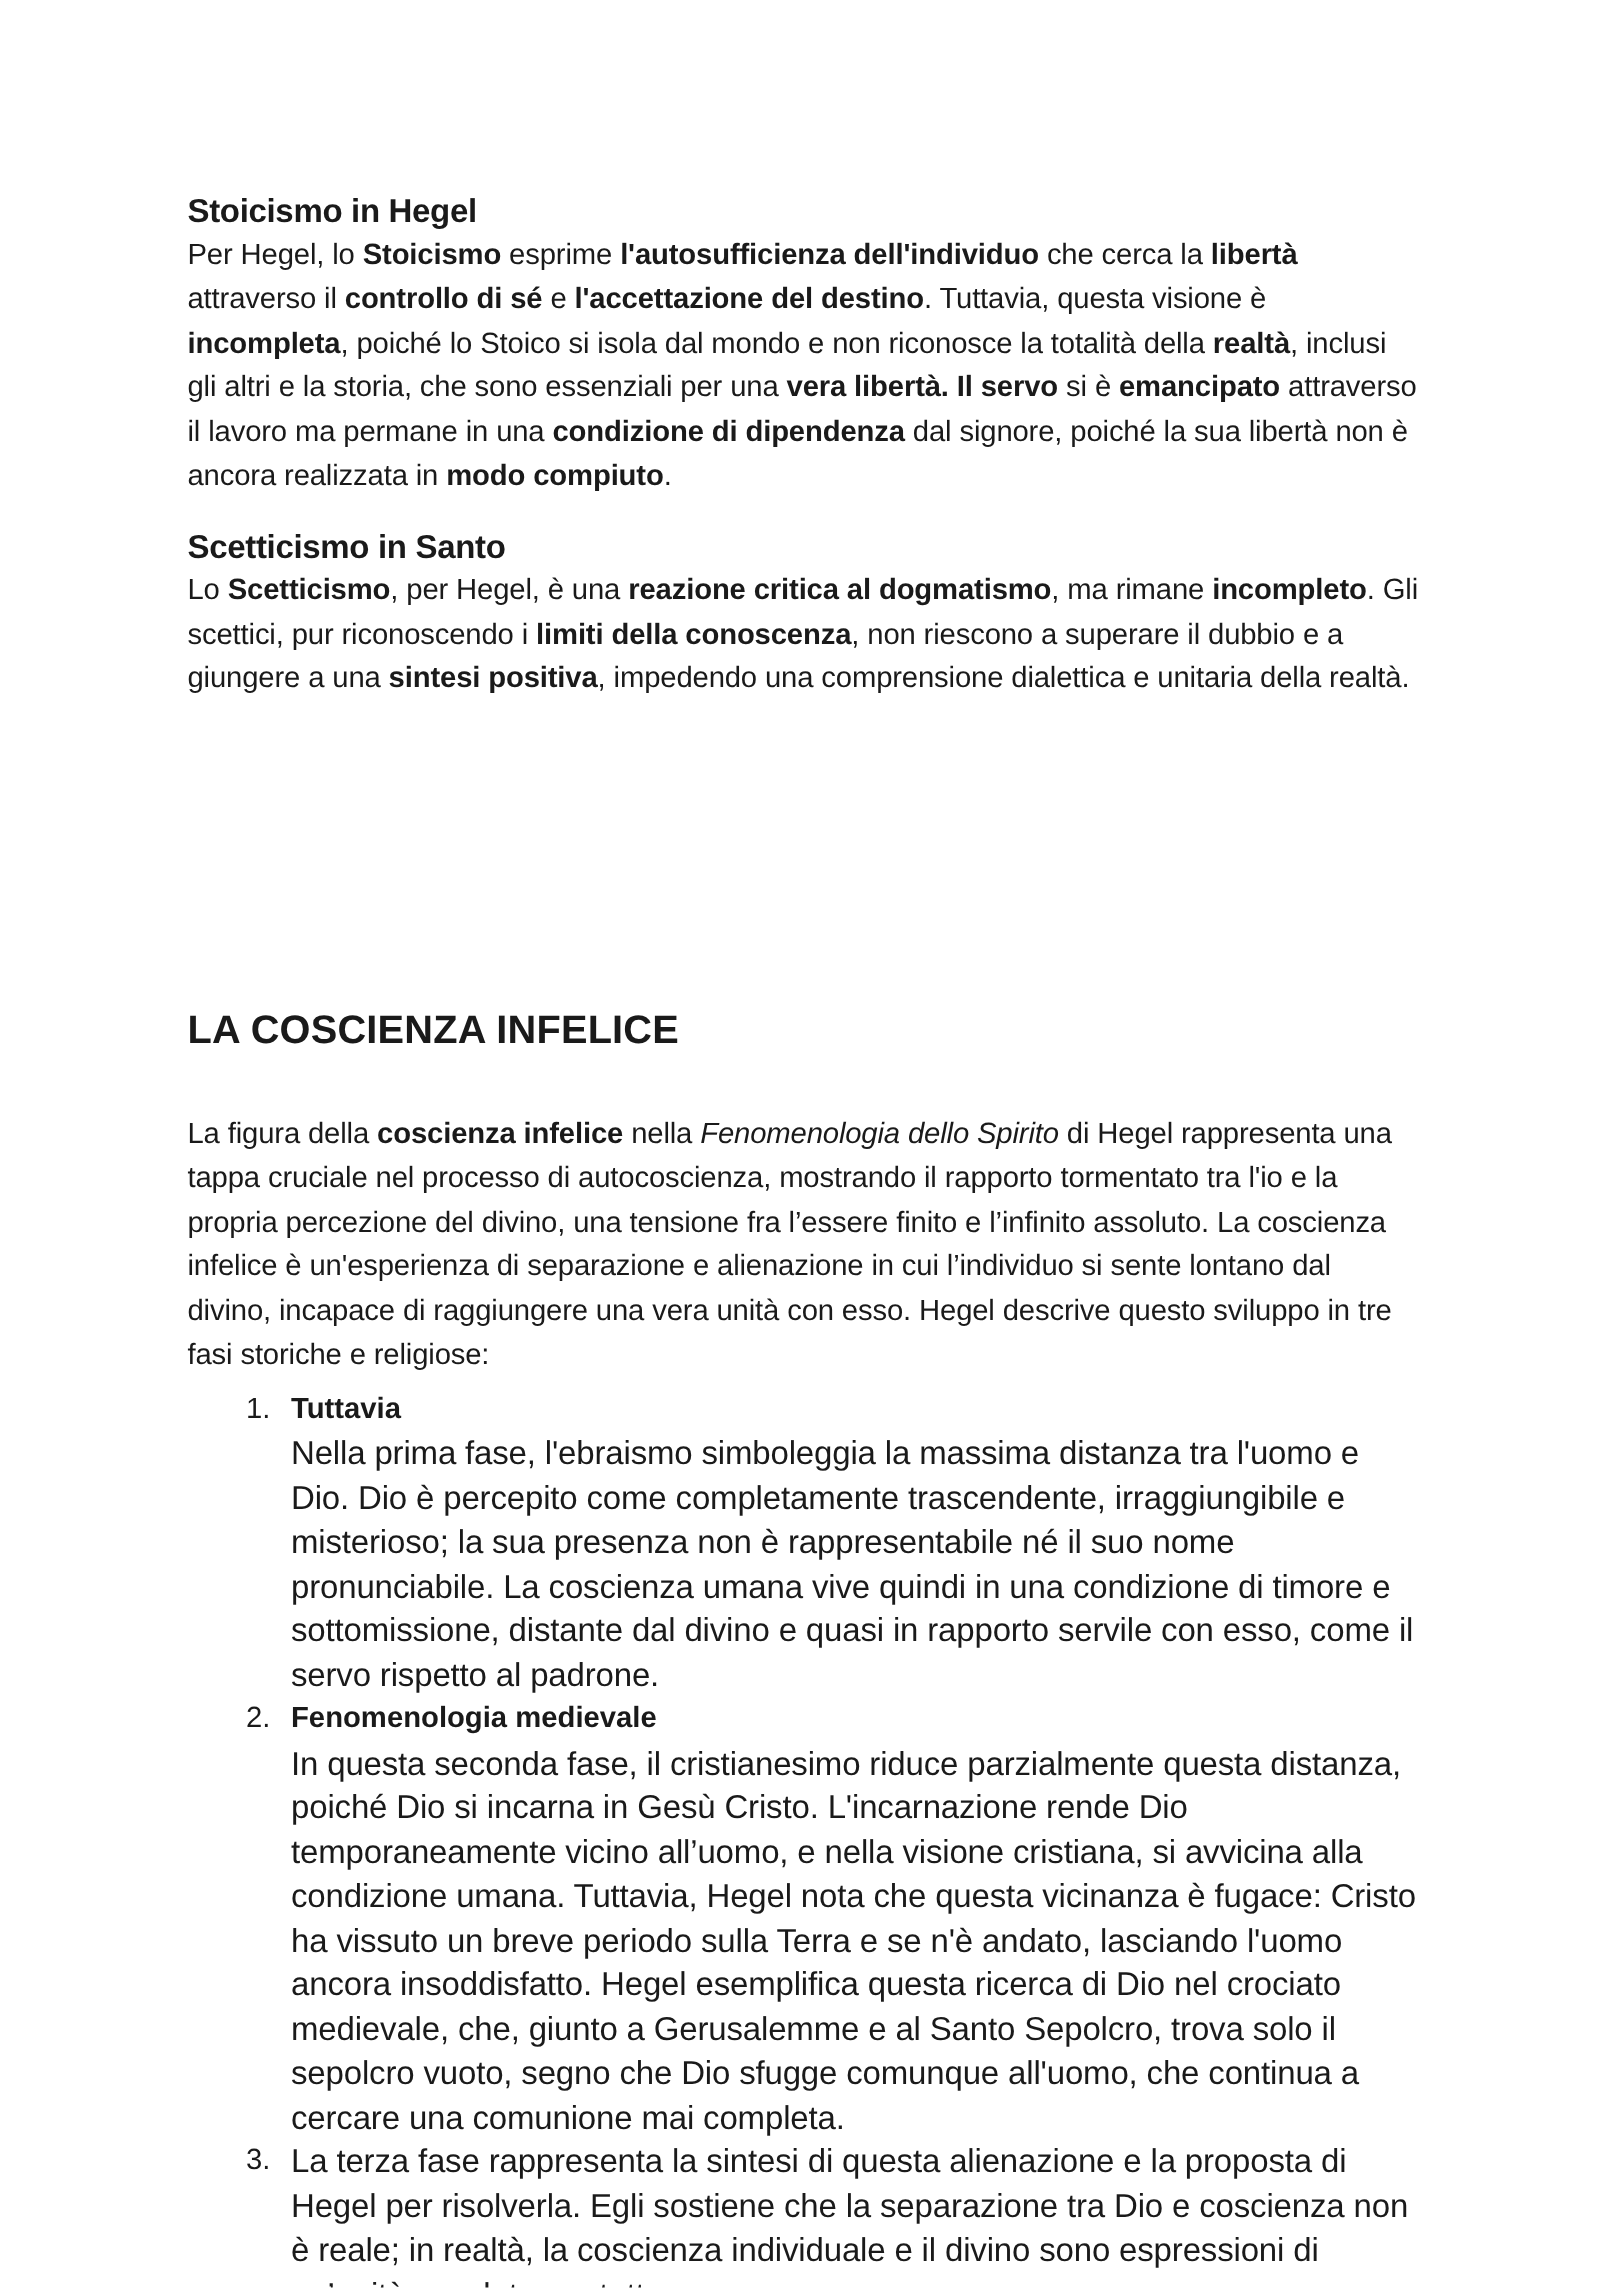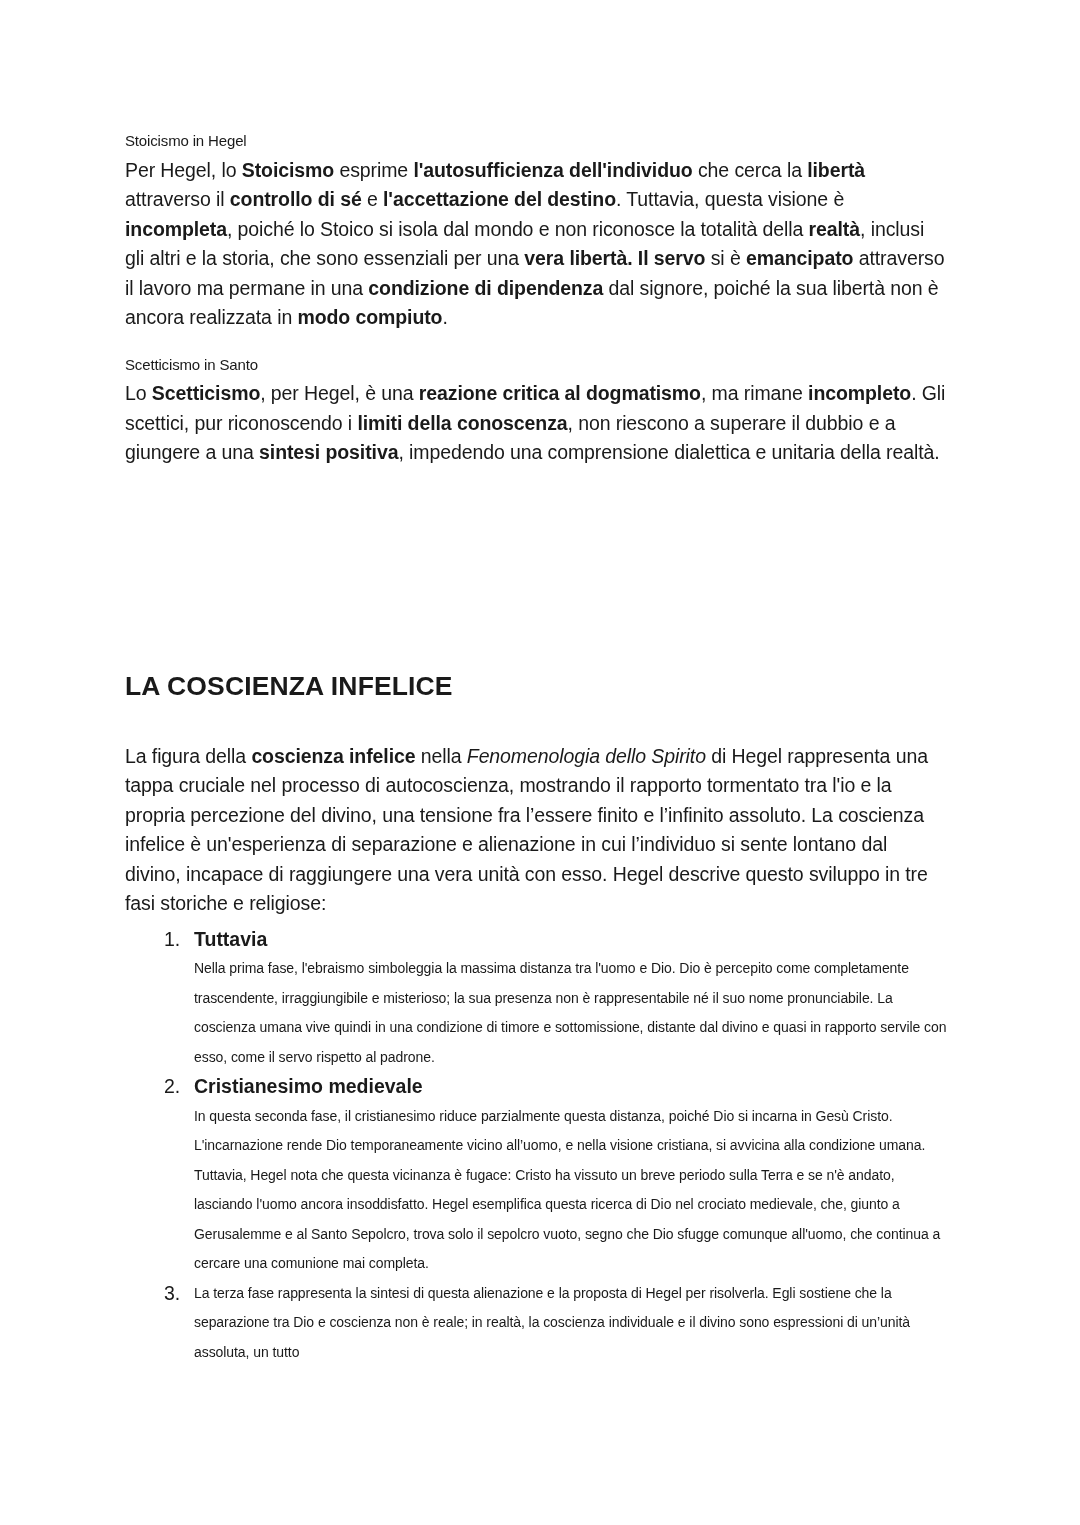--- a/index.html
+++ b/index.html
@@ -30,22 +30,22 @@
     margin: 0;
     padding: 0;
   }
   .section {
     margin-bottom: 17px;
   }
   .section:last-of-type {
     margin-bottom: 0;
   }
   .sub-heading {
-    font-size: 15px;
-    font-weight: normal;
+    font-size: 22px;
+    font-weight: bold;
     line-height: 29.5px;
     letter-spacing: -0.01em;
   }
   .para {
     font-size: 19.5px;
     font-weight: normal;
     line-height: 29.5px;
     letter-spacing: -0.005em;
   }
   .para b, .sub-heading b {
@@ -98,21 +98,21 @@
     color: #1a1a1a;
   }
   .item-title {
     font-weight: bold;
     font-size: 19.5px;
     line-height: 29.5px;
     display: block;
   }
   .item-text {
     font-weight: normal;
-    font-size: 14px;
+    font-size: 22px;
     line-height: 29.5px;
     display: block;
     letter-spacing: -0.005em;
   }
   .item-text b {
     font-weight: normal;
   }
 </style>
 </head>
 <body style="background: rgb(255, 255, 255); color: rgb(26, 26, 26);">
@@ -137,21 +137,21 @@
     <div class="title-gap-below"></div>
 
     <p class="para intro-para"><span>La figura della </span><b>coscienza infelice</b><span> nella </span><i>Fenomenologia dello Spirito</i><span> di Hegel rappresenta una tappa cruciale nel processo di autocoscienza, mostrando il rapporto tormentato tra l'io e la propria percezione del divino, una tensione fra l’essere finito e l’infinito assoluto. La coscienza infelice è un'esperienza di separazione e alienazione in cui l’individuo si sente lontano dal divino, incapace di raggiungere una vera unità con esso. Hegel descrive questo sviluppo in tre fasi storiche e religiose:</span></p>
 
     <ol class="phase-list">
       <li>
         <span class="item-title">Tuttavia</span>
         <span class="item-text"><span>Nella prima fase, l'ebraismo simboleggia la massima distanza tra l'uomo e Dio. Dio è percepito come completamente trascendente, irraggiungibile e misterioso; la sua presenza non è rappresentabile né il suo nome pronunciabile. La coscienza umana vive quindi in una condizione di timore e sottomissione, distante dal divino e quasi in rapporto servile con esso, come il servo rispetto al padrone.</span></span>
       </li>
       <li>
-        <span class="item-title">Cristianesimo medievale</span>
+        <span class="item-title">Fenomenologia medievale</span>
         <span class="item-text"><span>In questa seconda fase, il cristianesimo riduce parzialmente questa distanza, poiché Dio si incarna in Gesù Cristo. L'incarnazione rende Dio temporaneamente vicino all’uomo, e nella visione cristiana, si avvicina alla condizione umana. Tuttavia, Hegel nota che questa vicinanza è fugace: Cristo ha vissuto un breve periodo sulla Terra e se n'è andato, lasciando l'uomo ancora insoddisfatto. Hegel esemplifica questa ricerca di Dio nel </span><b>crociato medievale</b><span>, che, giunto a Gerusalemme e al Santo Sepolcro, trova solo il sepolcro vuoto, segno che Dio sfugge comunque all'uomo, che continua a cercare una comunione mai completa.</span></span>
       </li>
       <li>
         <span class="item-text"><span>La terza fase rappresenta la sintesi di questa alienazione e la proposta di Hegel per risolverla. Egli sostiene che la separazione tra Dio e coscienza non è reale; in realtà, la coscienza individuale e il divino sono espressioni di un’unità assoluta, un tutto</span></span>
       </li>
     </ol>
 
   </div>
 </div>
 

